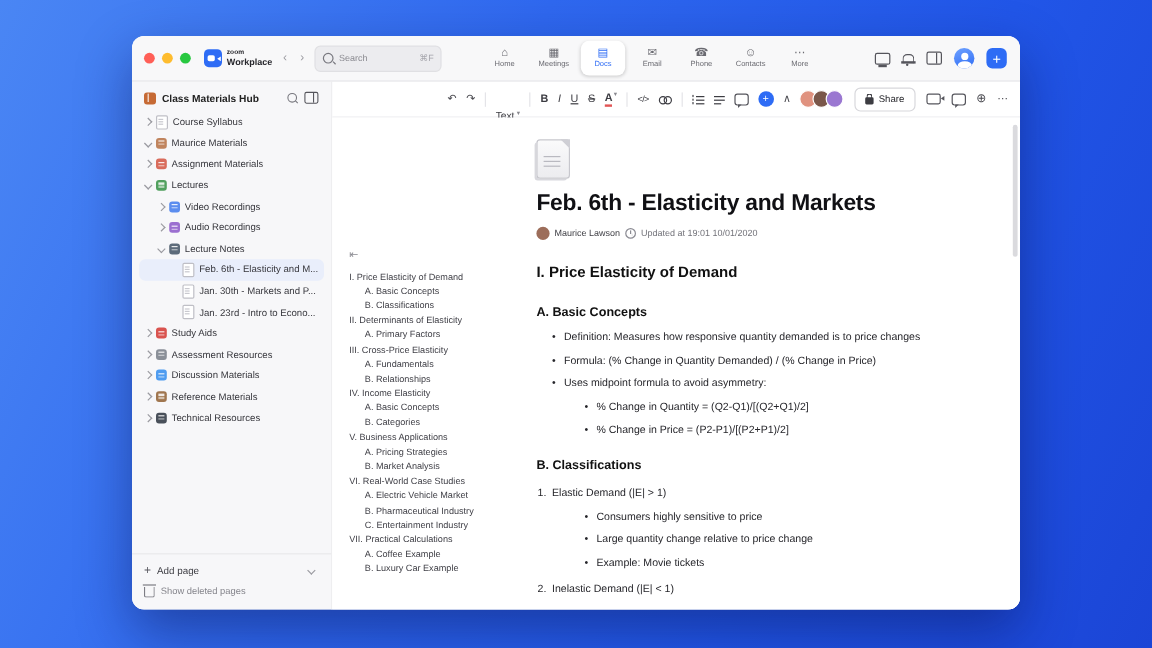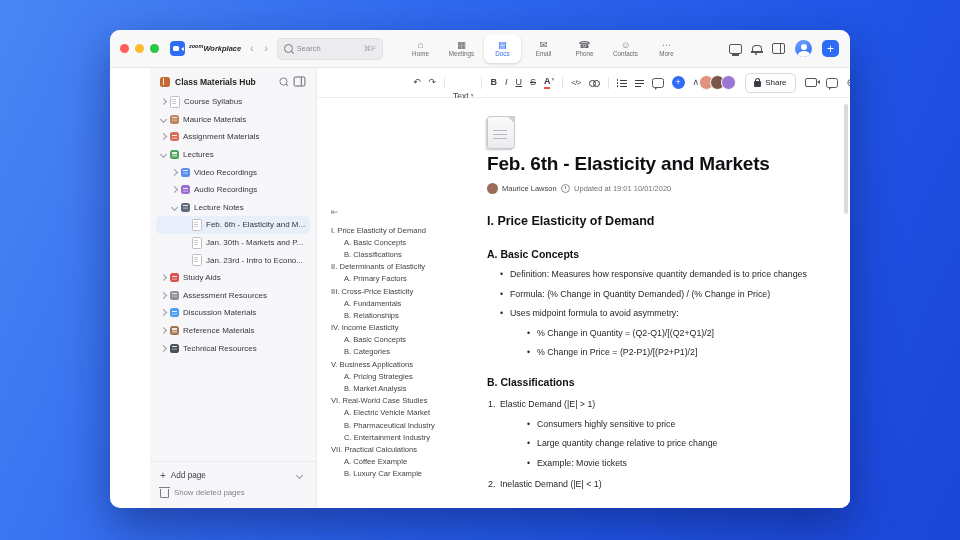--- a/index.html
+++ b/index.html
@@ -12,21 +12,21 @@
   
   .titlebar{height:37px;background:#f8f8f9;border-bottom:1px solid #e7e7ea;display:flex;align-items:center;
     padding:0 8px 0 10px;gap:7px;flex:0 0 auto;position:relative;}
   .traffic{display:flex;gap:6px;align-items:center;}
   .tl{width:9px;height:9px;border-radius:50%;display:inline-block;}
   .tl.red{background:#ff5f57}.tl.yellow{background:#febc2e}.tl.green{background:#28c840}
   .logo{display:flex;align-items:center;gap:4px;margin-left:4px;}
   .logo-mark{width:15px;height:15px;border-radius:4px;background:#2e6cf5;position:relative;flex:0 0 auto;}
   .logo-mark::before{content:"";position:absolute;left:3px;top:5px;width:6px;height:5px;background:#fff;border-radius:1.5px;}
   .logo-mark::after{content:"";position:absolute;right:1.5px;top:5.5px;border:2px solid transparent;border-right:3px solid #fff;}
-  .logo-text{display:flex;flex-direction:row;line-height:1;font-style:italic;}
+  .logo-text{display:flex;flex-direction:column;line-height:1;}
   .lt1{font-size:5.5px;font-weight:700;color:#27272c;}
   .lt2{font-size:7.5px;font-weight:700;color:#27272c;margin-top:1px;}
   .navarrow{font-size:10px;color:#9a9aa0;padding:0 2px;line-height:1;}
   .searchbox{width:92px;height:20px;background:#ececef;border:1px solid #e0e0e3;border-radius:5px;
     display:flex;align-items:center;padding:0 6px;gap:4px;font-size:7.5px;color:#8a8a90;}
   .sb-ph{flex:1;}
   .sb-kb{color:#a6a6ac;}
   .tabs{position:absolute;left:292px;top:3px;display:flex;gap:4px;height:31px;align-items:center;}
   .tab{width:37px;height:29px;border-radius:7px;display:flex;flex-direction:column;align-items:center;
     justify-content:center;gap:2px;color:#6a6a71;}
@@ -75,21 +75,21 @@
   .ic-list::before{content:"";position:absolute;left:3px;top:1px;width:7px;height:1.1px;background:#3c3c42;
     box-shadow:0 3px 0 #3c3c42,0 6px 0 #3c3c42;}
   .ic-list::after{content:"";position:absolute;left:0;top:0.8px;width:1.4px;height:1.4px;border-radius:50%;
     background:#3c3c42;box-shadow:0 3px 0 #3c3c42,0 6px 0 #3c3c42;}
   .ic-align{width:9px;height:8px;position:relative;}
   .ic-align::before{content:"";position:absolute;left:0;top:1px;width:9px;height:1.1px;background:#3c3c42;
     box-shadow:0 3px 0 #3c3c42;}
   .ic-align::after{content:"";position:absolute;left:0;top:7px;width:6px;height:1.1px;background:#3c3c42;}
 
   
-  .app-body{flex:1;display:flex;min-height:0;padding-left:40px;}
+  .app-body{flex:1;display:flex;min-height:0;}
 
   
   .sidebar{width:166px;background:#f7f7f9;border-right:1px solid #ebebee;display:flex;flex-direction:column;
     padding:6px 0 5px;flex:0 0 auto;}
   .sb-head{display:flex;align-items:center;gap:5px;padding:2px 10px 6px;}
   .ik-nb{width:10px;height:10px;border-radius:2.5px;background:#c66a35;position:relative;flex:0 0 auto;}
   .ik-nb::after{content:"";position:absolute;left:2.5px;top:1.5px;bottom:1.5px;width:1.2px;background:rgba(255,255,255,.85);}
   .sb-title{font-size:8.5px;font-weight:700;color:#222;flex:1;white-space:nowrap;overflow:hidden;}
   .sb-head .ic-search,.sb-head .ic-panel{transform:scale(.9);}
   .tree{flex:0 0 auto;padding:0 6px;}
@@ -143,21 +143,21 @@
   .o-collapse{font-size:9px;color:#8b8b92;margin-bottom:7px;line-height:1;}
   .o-item{height:12.2px;display:flex;align-items:center;font-size:7.6px;color:#3f3f46;white-space:nowrap;overflow:hidden;}
   .o-item.lvl2{padding-left:13px;}
   .content{position:absolute;left:170px;top:0;width:348px;}
   .bigdoc{width:26px;height:31px;background:linear-gradient(180deg,#fafafb,#ececef);border:1px solid #c7c7cd;
     border-radius:3px;position:relative;margin-top:18px;box-shadow:-2px 2px 0 -0.5px #d8d8dd;}
   .bigdoc::before{content:"";position:absolute;right:-1px;top:-1px;width:0;height:0;
     border-top:8px solid #cfcfd5;border-left:8px solid transparent;}
   .bigdoc::after{content:"";position:absolute;left:5px;top:13px;width:14px;height:1.4px;background:#b9b9c0;
     box-shadow:0 4px 0 #b9b9c0,0 8px 0 #b9b9c0;}
-  .doc-title{font-size:19px;font-weight:800;color:#101014;margin:4px 0 0;letter-spacing:-.2px;}
+  .doc-title{font-size:19px;font-weight:800;color:#101014;margin:10px 0 0;letter-spacing:-.2px;}
   .byline{display:flex;align-items:center;gap:4px;margin-top:8px;font-size:7.5px;color:#73737a;}
   .auth-av{width:11px;height:11px;border-radius:50%;background:#9c6d5a;flex:0 0 auto;}
   .auth{color:#3f3f45;}
   .blocks{color:#26262b;}
   .block{display:flex;align-items:flex-start;line-height:1.25;}
   .t-h2{margin-top:20px;font-size:12.5px;font-weight:700;color:#111;}
   .t-h3{margin-top:18px;font-size:10.5px;font-weight:700;color:#111;}
   .t-li1{margin-top:8.5px;padding-left:13px;font-size:8.8px;}
   .t-li2{margin-top:8.5px;padding-left:40px;font-size:8.8px;}
   .t-num{margin-top:10px;padding-left:1px;font-size:8.8px;}

